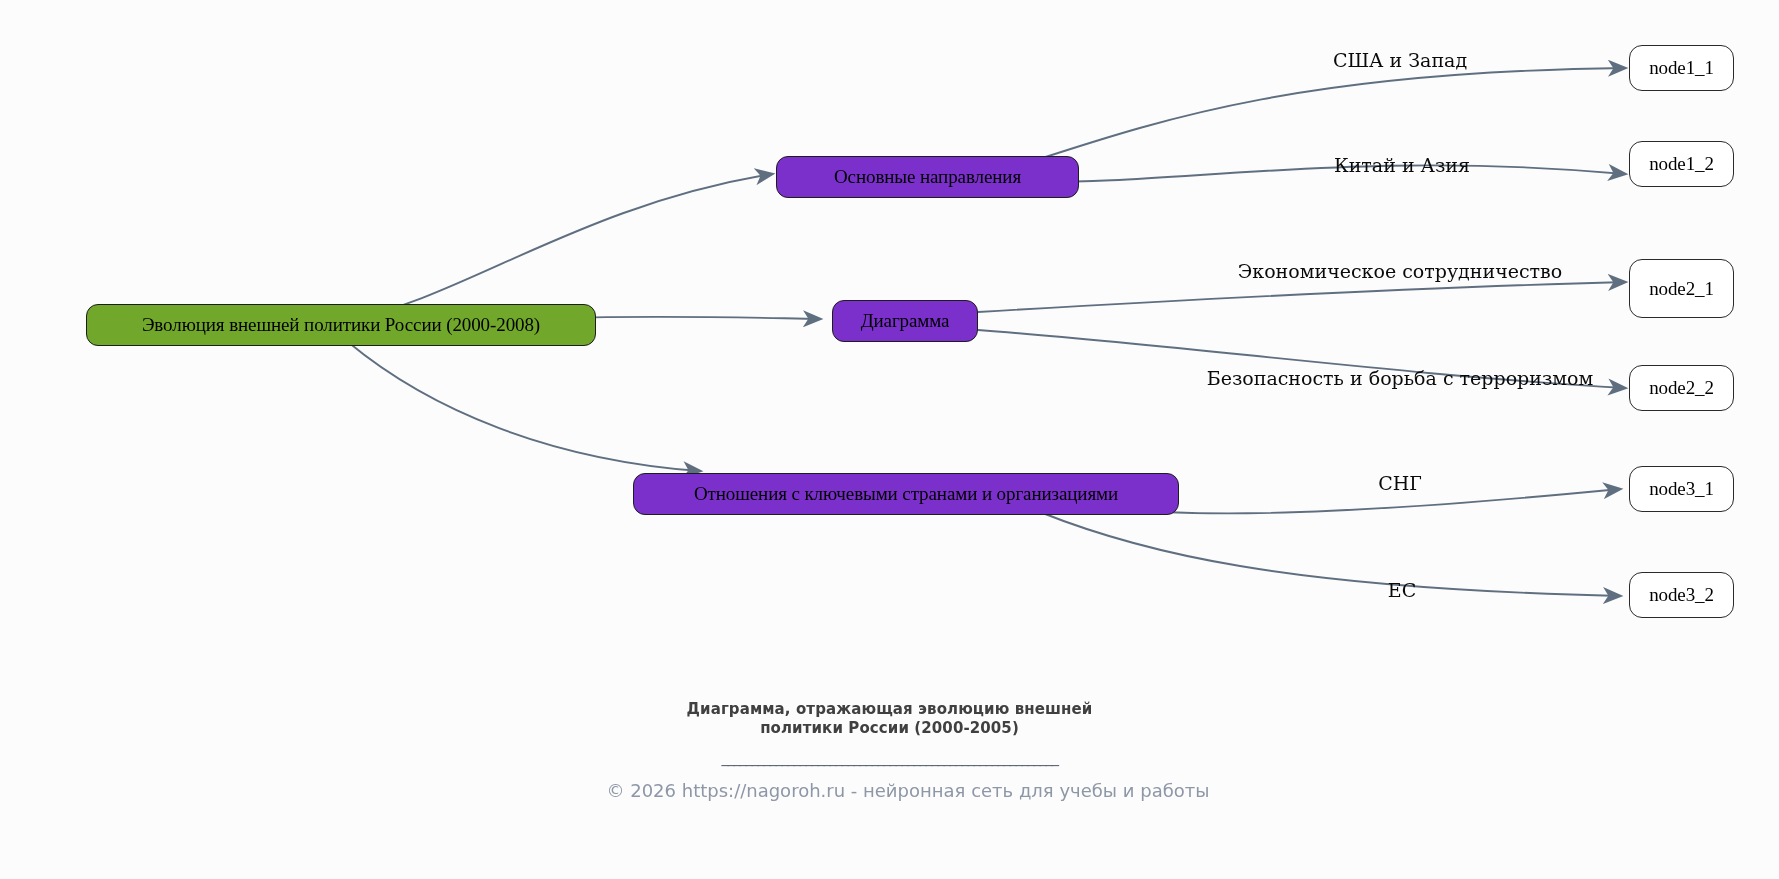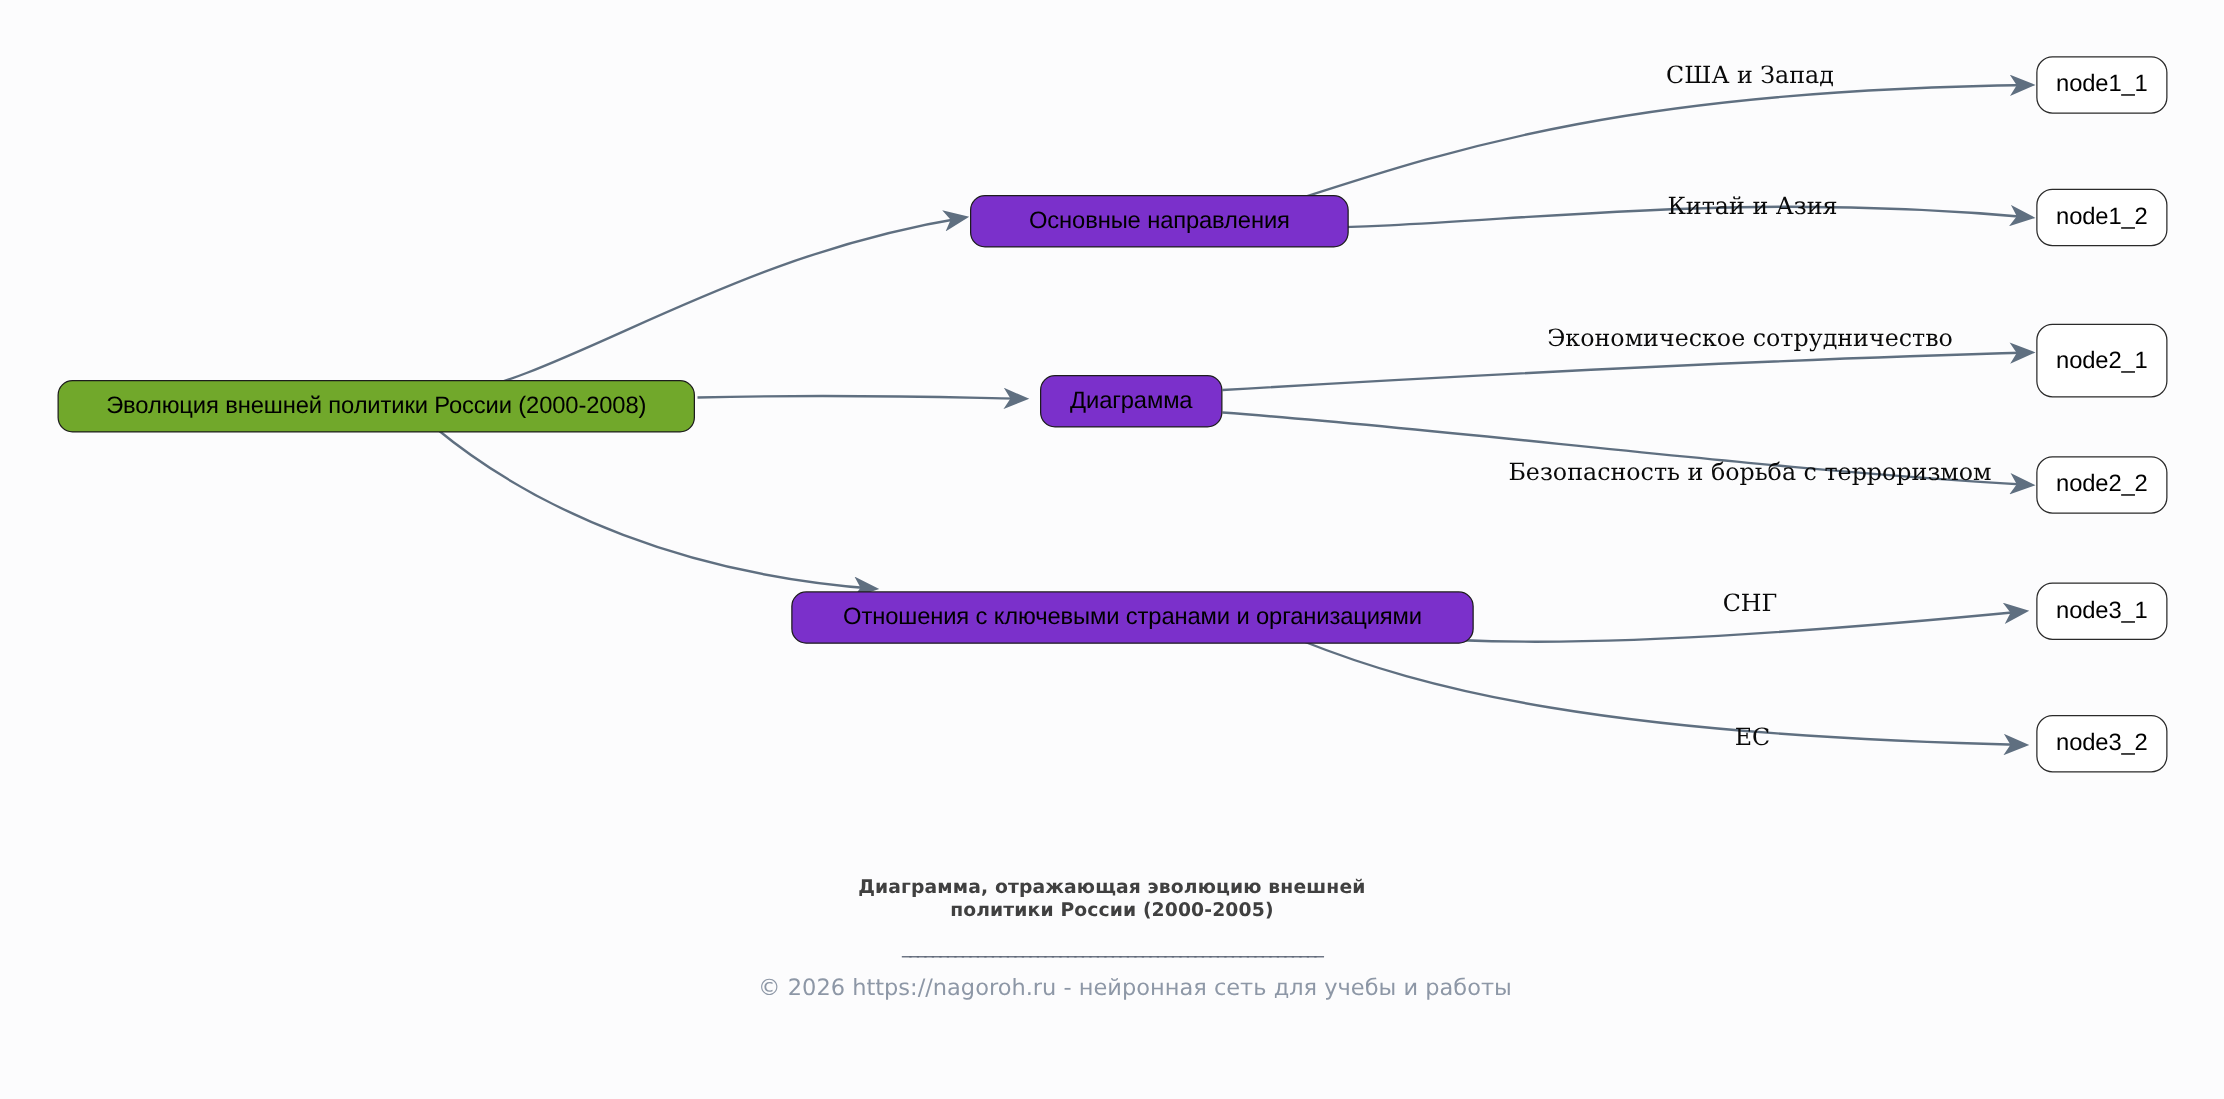--- a/index.html
+++ b/index.html
@@ -22,29 +22,30 @@
     height: 879px;
   }
   .node {
     position: absolute;
     box-sizing: border-box;
     display: flex;
     align-items: center;
     justify-content: center;
     white-space: nowrap;
     color: #000000;
-    font-family: Liberation Sans, sans-serif;
+    font-family: Liberation Serif, serif;
   }
   .node-root {
     background: #71a82b;
     border: 1.4px solid #1d1d1d;
     border-radius: 12px;
     font-size: 19px;
     letter-spacing: -0.1px;
     padding: 0 14px;
+    margin-left: 40px;
   }
   .node-branch {
     background: #7b30cb;
     border: 1.4px solid #1d1d1d;
     border-radius: 12px;
     font-size: 19px;
     letter-spacing: -0.1px;
     padding: 0 14px;
   }
   .node-leaf {
@@ -139,21 +140,21 @@
   </div>
 
   <div class="node node-branch" style="left:633px; top:473px; width:546px; height:42px;">
     <span>Отношения с ключевыми странами и организациями</span>
   </div>
 
   <div class="node node-leaf" style="left:1629px; top:45px; width:105px; height:46px;">
     <span>node1_1</span>
   </div>
 
-  <div class="node node-leaf" style="left:1629px; top:151px; width:105px; height:46px;align-items:center;">
+  <div class="node node-leaf" style="left:1629px; top:141px; width:105px; height:46px;align-items:center;">
     <span>node1_2</span>
   </div>
 
   <div class="node node-leaf" style="left:1629px; top:259px; width:105px; height:59px;">
     <span>node2_1</span>
   </div>
 
   <div class="node node-leaf" style="left:1629px; top:365px; width:105px; height:46px;">
     <span>node2_2</span>
   </div>

